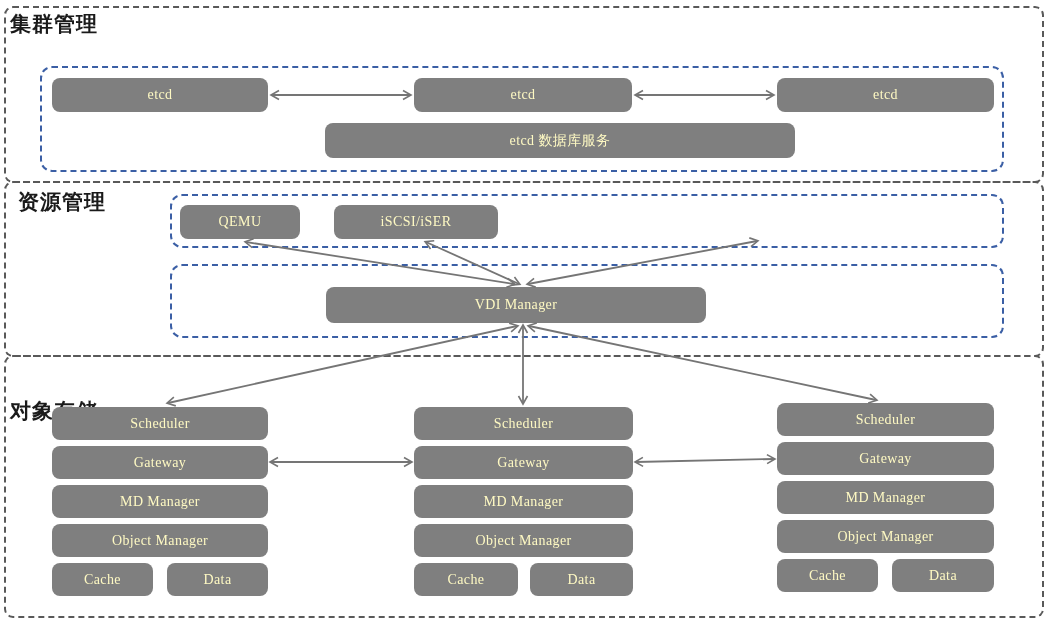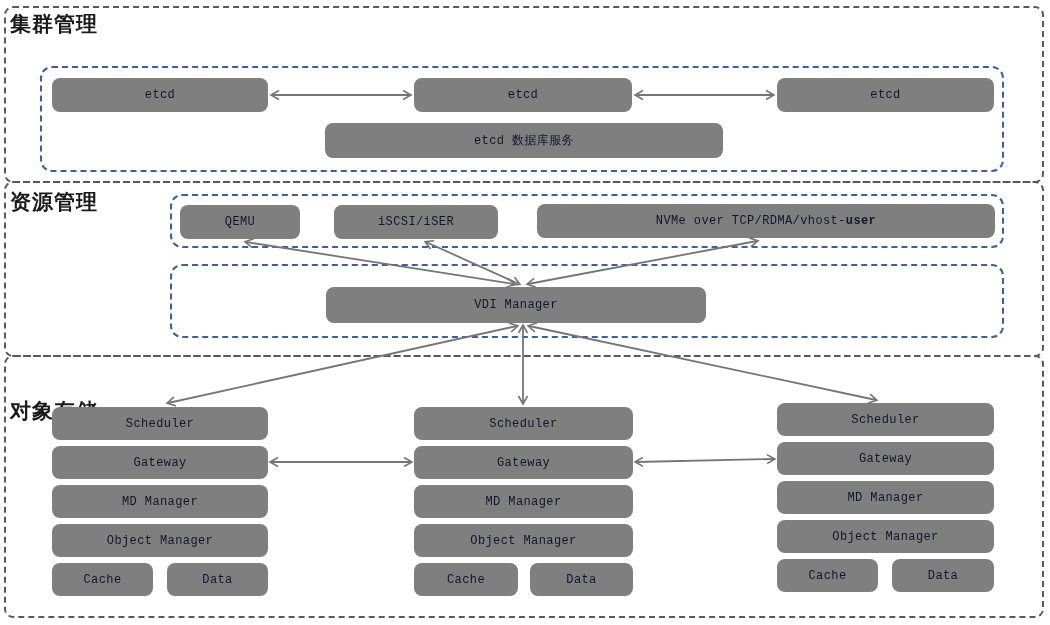--- a/index.html
+++ b/index.html
@@ -1,65 +1,61 @@
 <!DOCTYPE html>
 <html><head>
 <meta charset="utf-8">
 <style>
   html,body{margin:0;padding:0;background:#ffffff;}
   .canvas{
     position:relative;width:1050px;height:625px;background:#ffffff;overflow:hidden;
-    font-family:Liberation Mono, monospace;
+    font-family:Liberation Serif, serif;
   }
   .section{
     position:absolute;left:4px;width:1040px;box-sizing:border-box;
     border:2px dashed #595959;border-radius:9px;background:transparent;
   }
   .sec-title{
     position:absolute;left:10px;font-size:21px;font-weight:bold;color:#1a1a1a;
     letter-spacing:1px;white-space:nowrap;
   }
   .bluebox{
     position:absolute;box-sizing:border-box;
     border:2px dashed #3b5fa5;border-radius:12px;
   }
   .node{
     position:absolute;box-sizing:border-box;background:#7f7f7f;border-radius:8px;
-    color:#0f172a;font-size:12px;letter-spacing:.4px;
+    color:#fef9c3;font-size:14px;letter-spacing:.4px;
     display:flex;align-items:center;justify-content:center;white-space:nowrap;
   }
   .node b{font-weight:bold;}
   svg.overlay{position:absolute;left:0;top:0;pointer-events:none;}
 </style>
 </head>
 <body>
 
 <div class="canvas">
 
   <div class="section" style="top:6px;height:177px;"></div>
   <div class="section" style="top:181px;height:176px;"></div>
   <div class="section" style="top:355px;height:263px;"></div>
 
   <div class="sec-title" style="top:10px;">集群管理</div>
-  <div class="sec-title" style="top:188px;">资源管理</div>
+  <div class="sec-title" style="top:188px;margin-left:8px;">资源管理</div>
   <div class="sec-title" style="top:362px;margin-top:35px;">对象存储</div>
 
   <div class="bluebox" style="left:40px;top:66px;width:964px;height:106px;"></div>
   <div class="node" style="left:52px;top:78px;width:216px;height:34px;">etcd</div>
   <div class="node" style="left:414px;top:78px;width:218px;height:34px;">etcd</div>
   <div class="node" style="left:777px;top:78px;width:217px;height:34px;">etcd</div>
-  <div class="node" style="left:325px;top:123px;width:398px;height:35px;">etcd 数据库服务</div>
+  <div class="node" style="left:325px;top:123px;width:470px;height:35px;">etcd 数据库服务</div>
 
   <div class="bluebox" style="left:170px;top:194px;width:834px;height:54px;"></div>
   <div class="node" style="left:180px;top:205px;width:120px;height:34px;">QEMU</div>
   <div class="node" style="left:334px;top:205px;width:164px;height:34px;">iSCSI/iSER</div>
-  <div class="node" style="left:537px;top:204px;width:458px;height:34px;">
-      <span>NVMe over TCP/RDMA/vhost-</span>
-      <b>user</b>
-    </div>
 
   <div class="bluebox" style="left:170px;top:264px;width:834px;height:74px;"></div>
   <div class="node" style="left:326px;top:287px;width:380px;height:36px;">VDI Manager</div>
 
   <div class="node" style="left:52px;top:407px;width:216px;height:33px;">Scheduler</div>
   <div class="node" style="left:52px;top:446px;width:216px;height:33px;">Gateway</div>
   <div class="node" style="left:52px;top:485px;width:216px;height:33px;">MD Manager</div>
   <div class="node" style="left:52px;top:524px;width:216px;height:33px;">Object Manager</div>
   <div class="node" style="left:52px;top:563px;width:101px;height:33px;">Cache</div>
   <div class="node" style="left:167px;top:563px;width:101px;height:33px;">Data</div>

